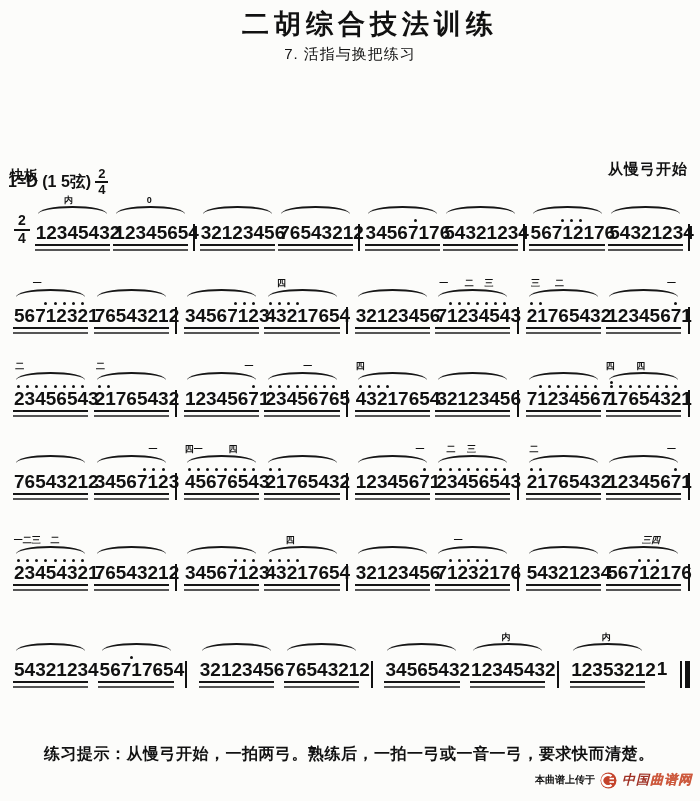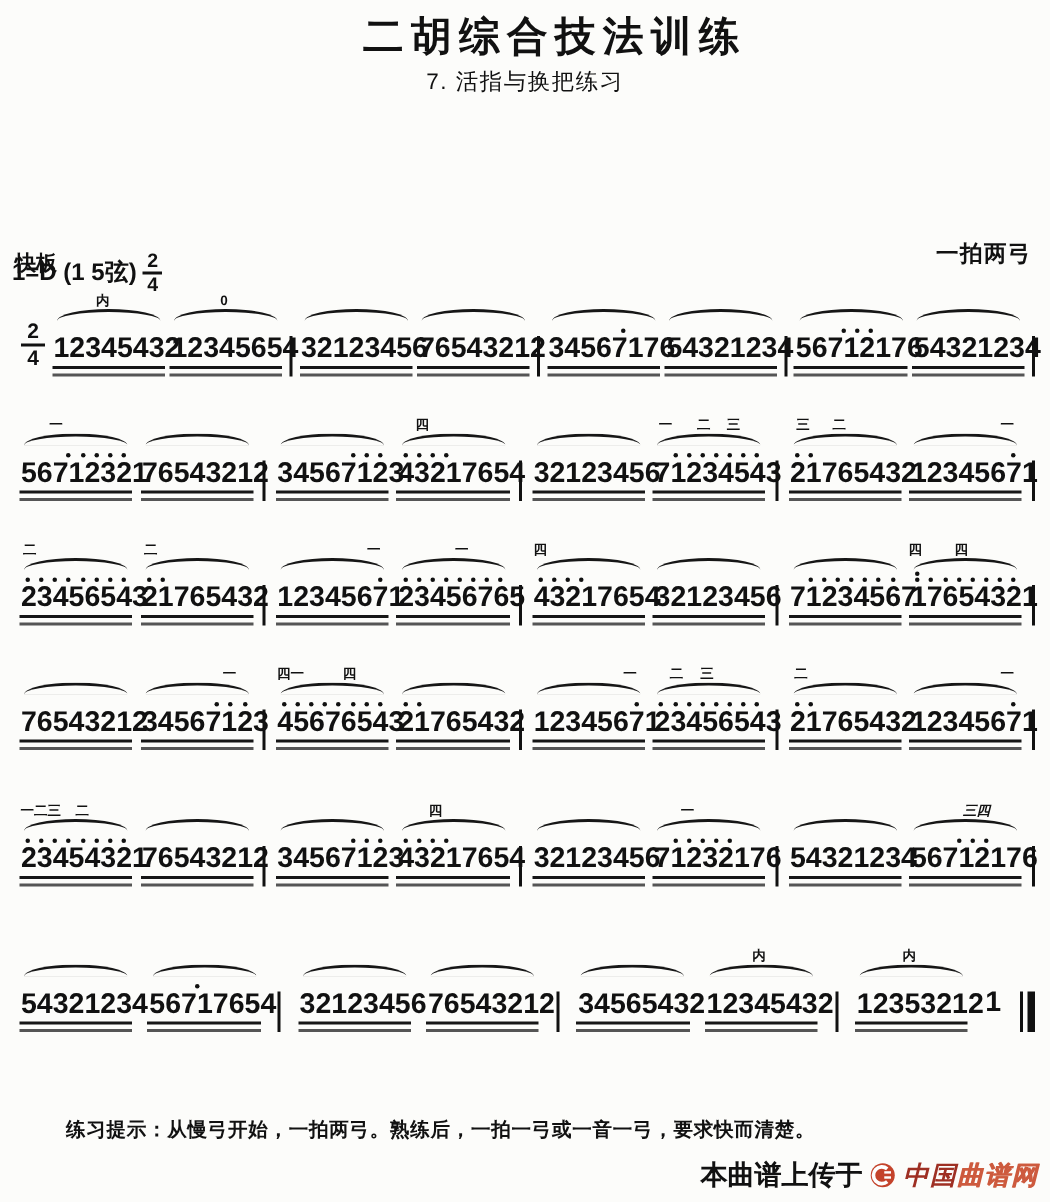--- a/index.html
+++ b/index.html
@@ -46,41 +46,41 @@
             font-size:19px; font-weight:bold; line-height:20px; }
   .digits span { text-align:center; }
   .beam { height:7px; border-top:2px solid #161616; border-bottom:2px solid #555;
           width:103%; margin-left:-1.5%; margin-top:1px; }
   .barline { width:2px; height:27px; background:#111; }
   .single-note { font-size:19px; font-weight:bold; margin-bottom:8px; }
   .finalbar { display:flex; gap:3px; height:27px; align-items:stretch; }
   .finalbar .thin { width:2px; background:#111; }
   .finalbar .thick { width:5px; background:#111; }
 
-  .practice { position:absolute; left:44px; top:744px; font-size:13px;
+  .practice { position:absolute; left:44px; top:744px; font-size:16px;
               font-weight:bold; letter-spacing:0.5px; }
   .uploadrow { position:absolute; right:8px; top:771px; display:flex;
                align-items:center; gap:5px; }
-  .upload-text { font-size:18px; font-weight:bold; }
-  .brand { font-style:italic; font-weight:bold; font-size:17px; letter-spacing:1px; }
+  .upload-text { font-size:10px; font-weight:bold; }
+  .brand { font-style:italic; font-weight:bold; font-size:13px; letter-spacing:1px; }
   .brand .b1 { color:#9e2f23; }
   .brand .b2 { color:#cd5a3e; text-shadow:0.5px 0 0 #cd5a3e; }
   .logo-icon { width:17px; height:17px; display:inline-block; }
 </style>
 </head>
 <body>
 
 <div class="title">二胡综合技法训练</div>
 <div class="subtitle">7. 活指与换把练习</div>
 
 <div class="keyblock">
   <span>1=D (1 5弦)</span><span class="frac"><span class="fn">2</span><span class="fd">4</span></span>
 </div>
 <div class="tempo">快板</div>
-<div class="composer">一拍两弓</div>
+<div class="composer">从慢弓开始</div>
 
 <div class="score">
     <div class="score-line">
       <div class="timesig">
         <span class="tn">2</span>
         <span class="td">4</span>
       </div>
       <div class="group">
         <div class="labels">
           <span class="note-label" style="left: 45%;">内</span>

